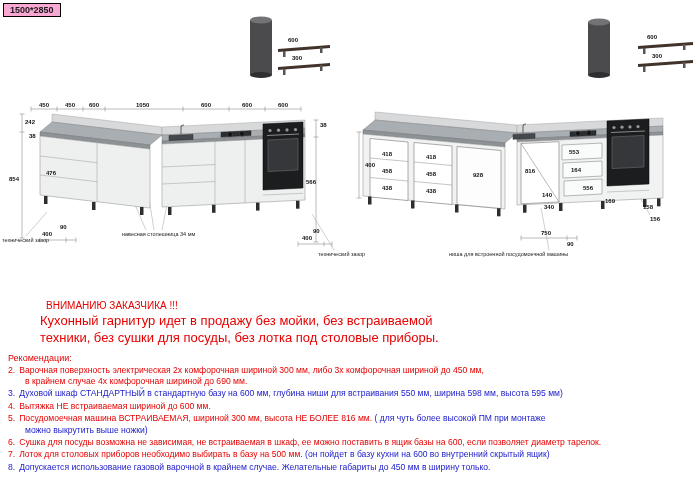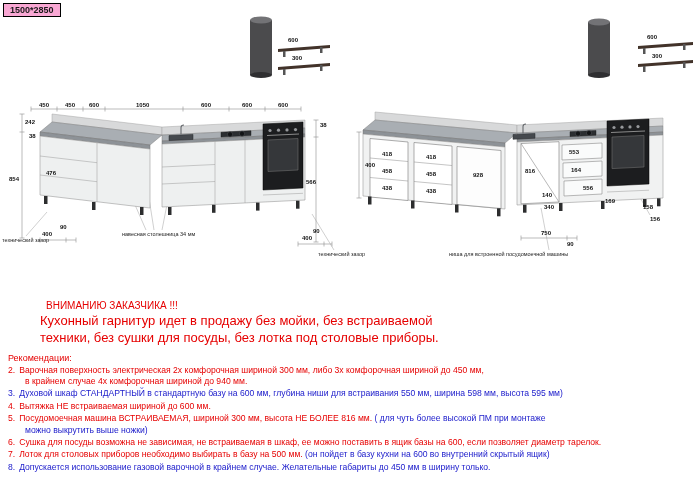--- a/index.html
+++ b/index.html
@@ -267,21 +267,21 @@
       <span class="dim" style="left: 196px; top: 218px;">750</span>
       <span class="dim" style="left: 222px; top: 229px;">90</span>
       <span class="cap" style="left: 104px; top: 240px;">ниша для встроенной посудомоечной машины</span>
     </div>
 
   <div class="notes">
     <div class="w-title">ВНИМАНИЮ ЗАКАЗЧИКА !!!</div>
     <div class="w-intro">Кухонный гарнитур идет в продажу без мойки, без встраиваемой техники, без сушки для посуды, без лотка под столовые приборы.</div>
     <div class="rec-title">Рекомендации:</div>
     <ol class="rec-list" id="rec-list">
-        <li><span class="num red">2.</span><span class="red">Варочная поверхность электрическая 2х комфорочная шириной 300 мм, либо 3х комфорочная шириной до 450 мм,</span><br><span class="red">в крайнем случае 4х комфорочная шириной до 940 мм.</span></li>
+        <li><span class="num red">2.</span><span class="red">Варочная поверхность электрическая 2х комфорочная шириной 300 мм, либо 3х комфорочная шириной до 450 мм,</span><br><span class="red">в крайнем случае 4х комфорочная шириной до 690 мм.</span></li>
         <li><span class="num blue">3.</span><span class="blue">Духовой шкаф СТАНДАРТНЫЙ в стандартную базу на 600 мм, глубина ниши для встраивания 550 мм, ширина 598 мм, высота 595 мм)</span></li>
         <li><span class="num red">4.</span><span class="red">Вытяжка НЕ встраиваемая шириной до 600 мм.</span></li>
         <li><span class="num red">5.</span><span class="red">Посудомоечная машина ВСТРАИВАЕМАЯ, шириной  300 мм, высота НЕ БОЛЕЕ 816 мм.</span><span class="blue"> ( для чуть более высокой ПМ при монтаже</span><br><span class="blue">можно выкрутить выше ножки)</span></li>
         <li><span class="num red">6.</span><span class="red">Сушка для посуды  возможна не зависимая, не встраиваемая в шкаф, ее можно поставить в ящик базы на 600, если позволяет диаметр тарелок.</span></li>
         <li><span class="num red">7.</span><span class="red">Лоток для столовых приборов необходимо выбирать в базу на 500 мм.</span><span class="blue"> (он пойдет в базу кухни на 600 во внутренний скрытый ящик)</span></li>
         <li><span class="num blue">8.</span><span class="blue">Допускается использование газовой варочной в крайнем случае. Желательные габариты до 450 мм в ширину только.</span><br></li>
       </ol>
   </div>
 
 </div>

